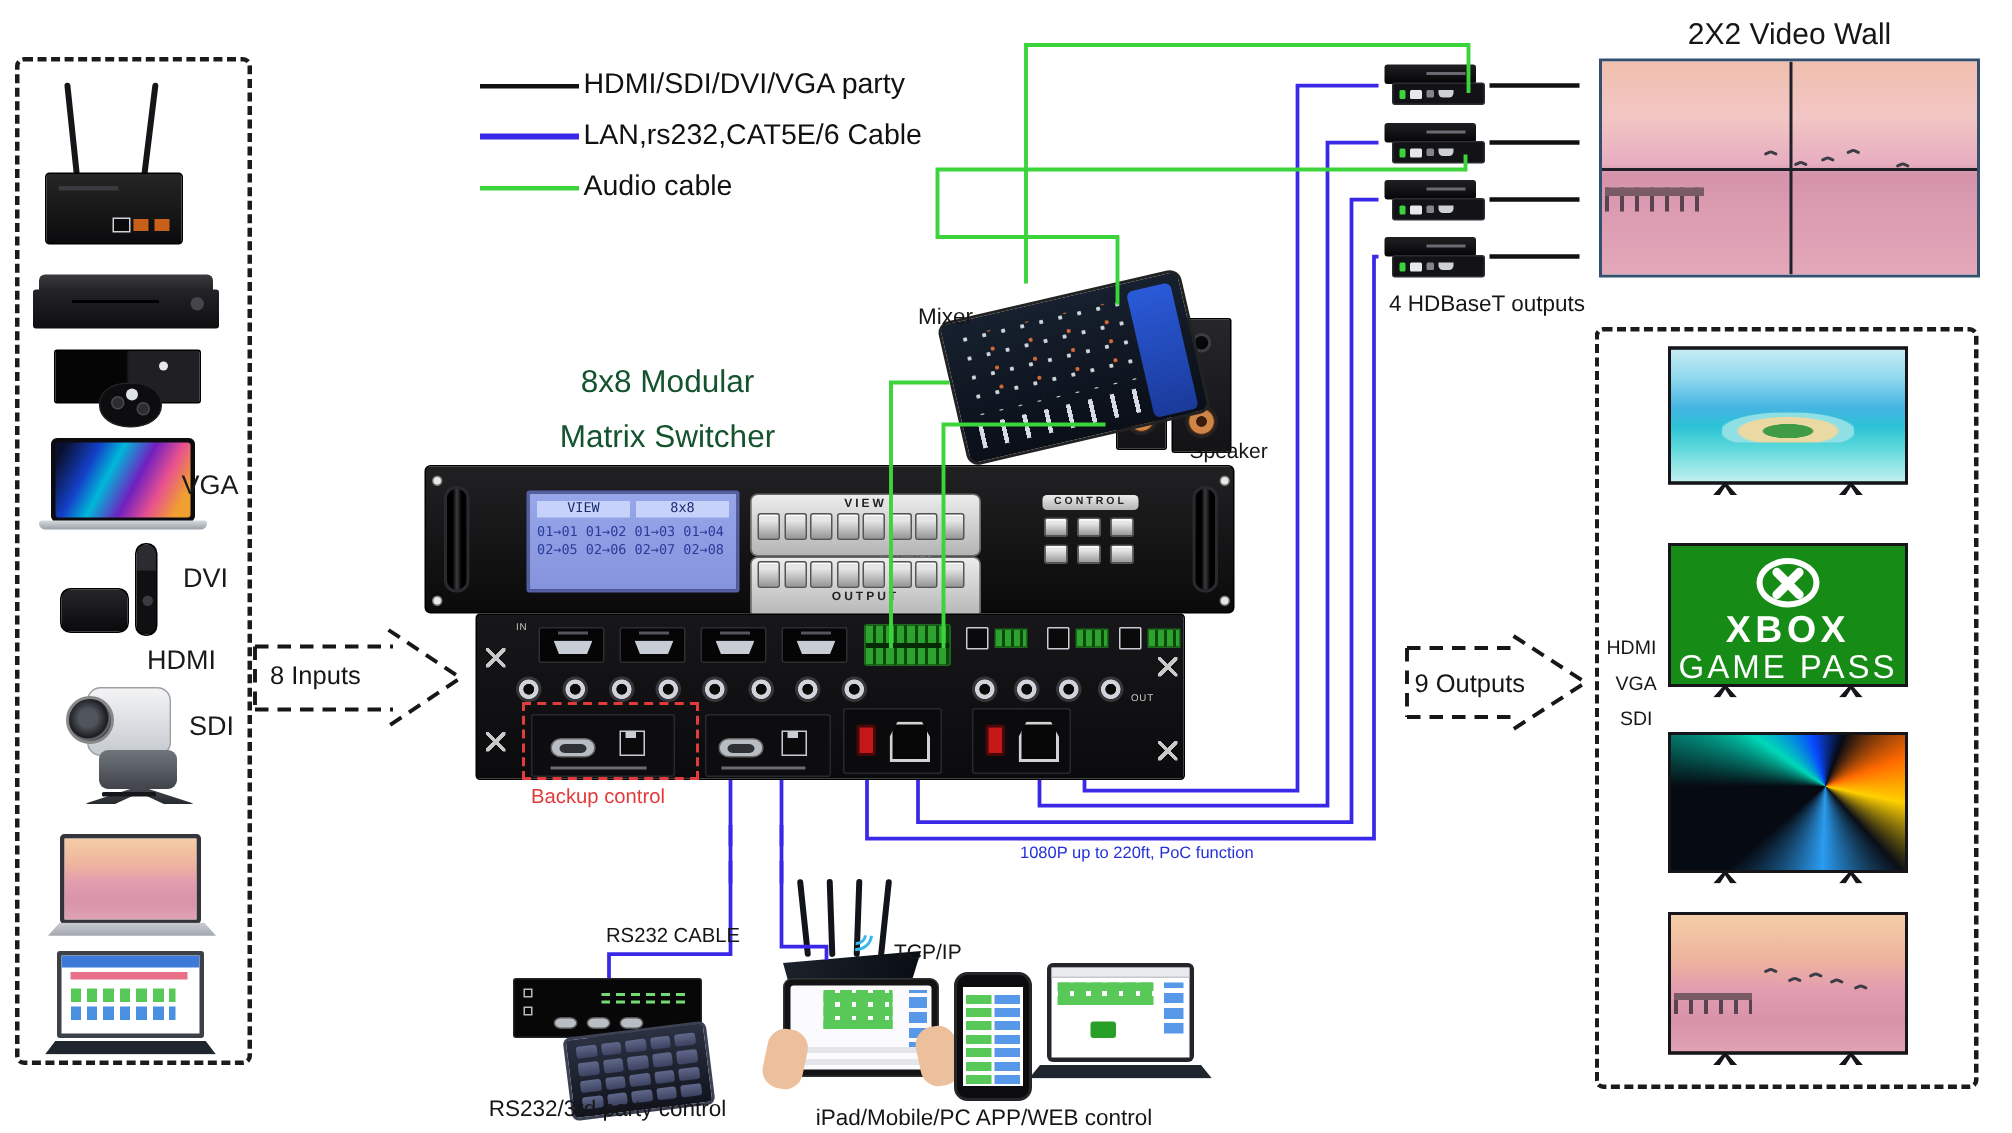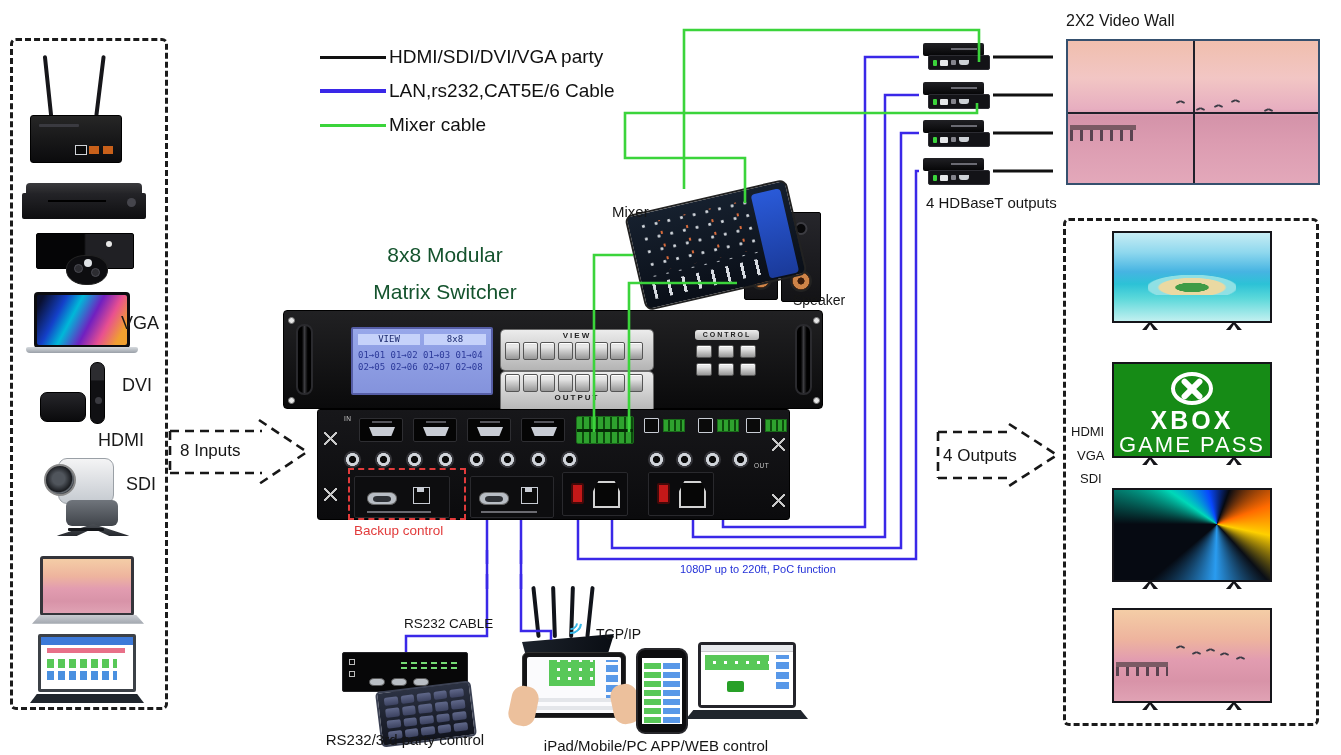--- a/index.html
+++ b/index.html
@@ -233,21 +233,21 @@
     <div class="leg-row">
       <i class="leg-swatch" style="background:var(--cable-video,#111)"></i>
       <span>HDMI/SDI/DVI/VGA party</span>
     </div>
     <div class="leg-row">
       <i class="leg-swatch net" style="background:var(--cable-network,#3a28e8)"></i>
       <span>LAN,rs232,CAT5E/6 Cable</span>
     </div>
     <div class="leg-row">
       <i class="leg-swatch" style="background:var(--cable-audio,#3bd43b)"></i>
-      <span>Mixer cable</span>
+      <span>Audio cable</span>
     </div>
   </div>
 
   <div class="dash-box" style="left:10px;top:38px;width:158px;height:672px"></div>
 
   <div class="device wbox" style="left:30px;top:55px;width:96px;height:110px">
     <i class="ant a1"></i>
       <i class="ant a2"></i>
     <div class="wbody">
         <i class="pd"></i>
@@ -511,21 +511,21 @@
         <div class="r-base">
           <div class="pp pg"></div>
           <div class="pp pw"></div>
           <div class="pp ps"></div>
           <div class="pp ph"></div>
         </div>
       </div>
     </div>
   <div class="lbl" style="left:926px;top:194px;font-size:15px">4 HDBaseT outputs</div>
 
-  <div class="lbl" style="left:1066px;top:12px;width:254px;font-size:16px">2X2 Video Wall</div>
+  <div class="lbl" style="left:1066px;top:12px;width:254px;text-align:center;font-size:20px">2X2 Video Wall</div>
   <div class="video-wall">
     <div class="vw-img">
       <i class="bird" style="left:108px;top:60px"></i>
       <i class="bird" style="left:128px;top:67px"></i>
       <i class="bird" style="left:146px;top:64px"></i>
       <i class="bird" style="left:163px;top:59px"></i>
       <i class="bird" style="left:196px;top:68px"></i>
       <div class="pier" style="left:2px;top:84px;width:66px;height:16px"></div>
     </div>
     <div class="vw-cross" style="position:absolute;inset:0"></div>
@@ -551,21 +551,21 @@
       <div class="xb-t1">XBOX</div>
       <div class="xb-t2">GAME PASS</div>
     </div>
     <i class="foot fl"></i>
       <i class="foot fr"></i>
   </div>
 
   <div class="lbl" style="left:1071px;top:424px;font-size:13px">HDMI</div>
   <div class="lbl" style="left:1077px;top:448px;font-size:13px">VGA</div>
   <div class="lbl" style="left:1080px;top:471px;font-size:13px">SDI</div>
-  <div class="lbl arrow-lbl" style="left:943px;top:446px">4 Outputs</div>
+  <div class="lbl arrow-lbl" style="left:943px;top:446px">9 Outputs</div>
 
   <div class="tv" style="top:488px;height:94px">
     <div class="scrn">
         <div class="img-colors"></div>
       </div>
     <i class="foot fl"></i>
       <i class="foot fr"></i>
   </div>
 
   <div class="tv" style="top:608px;height:95px">

